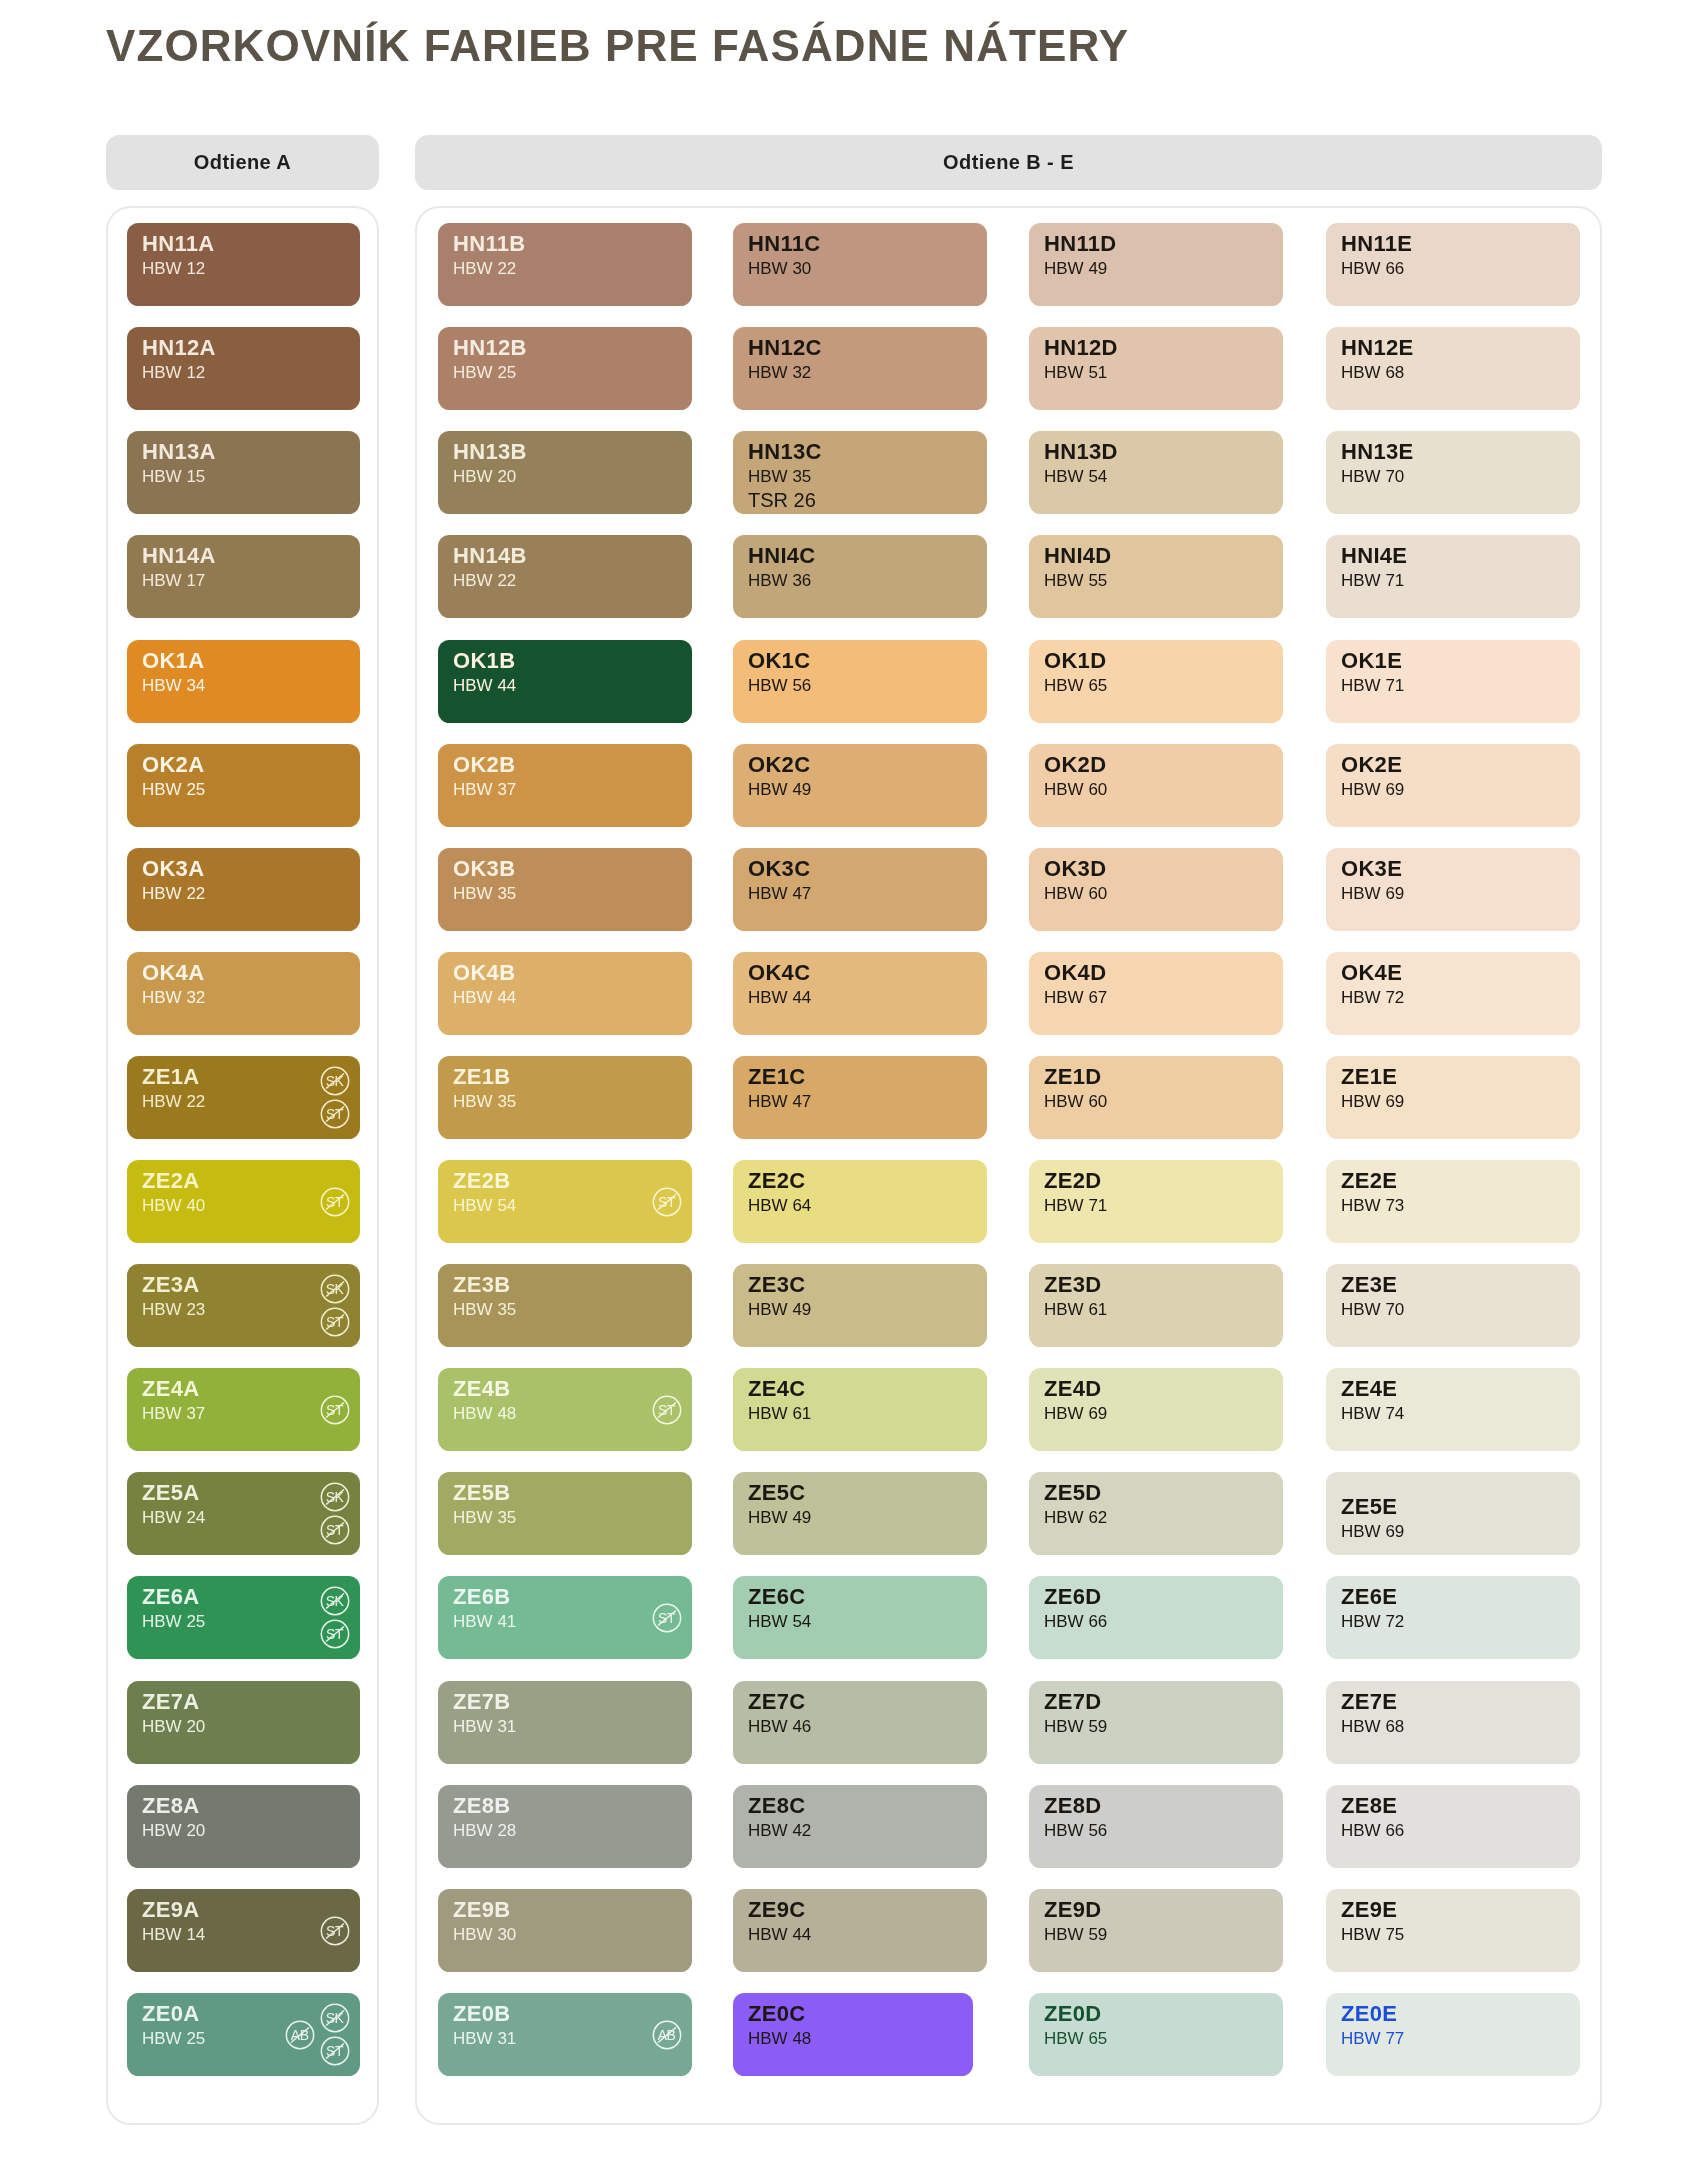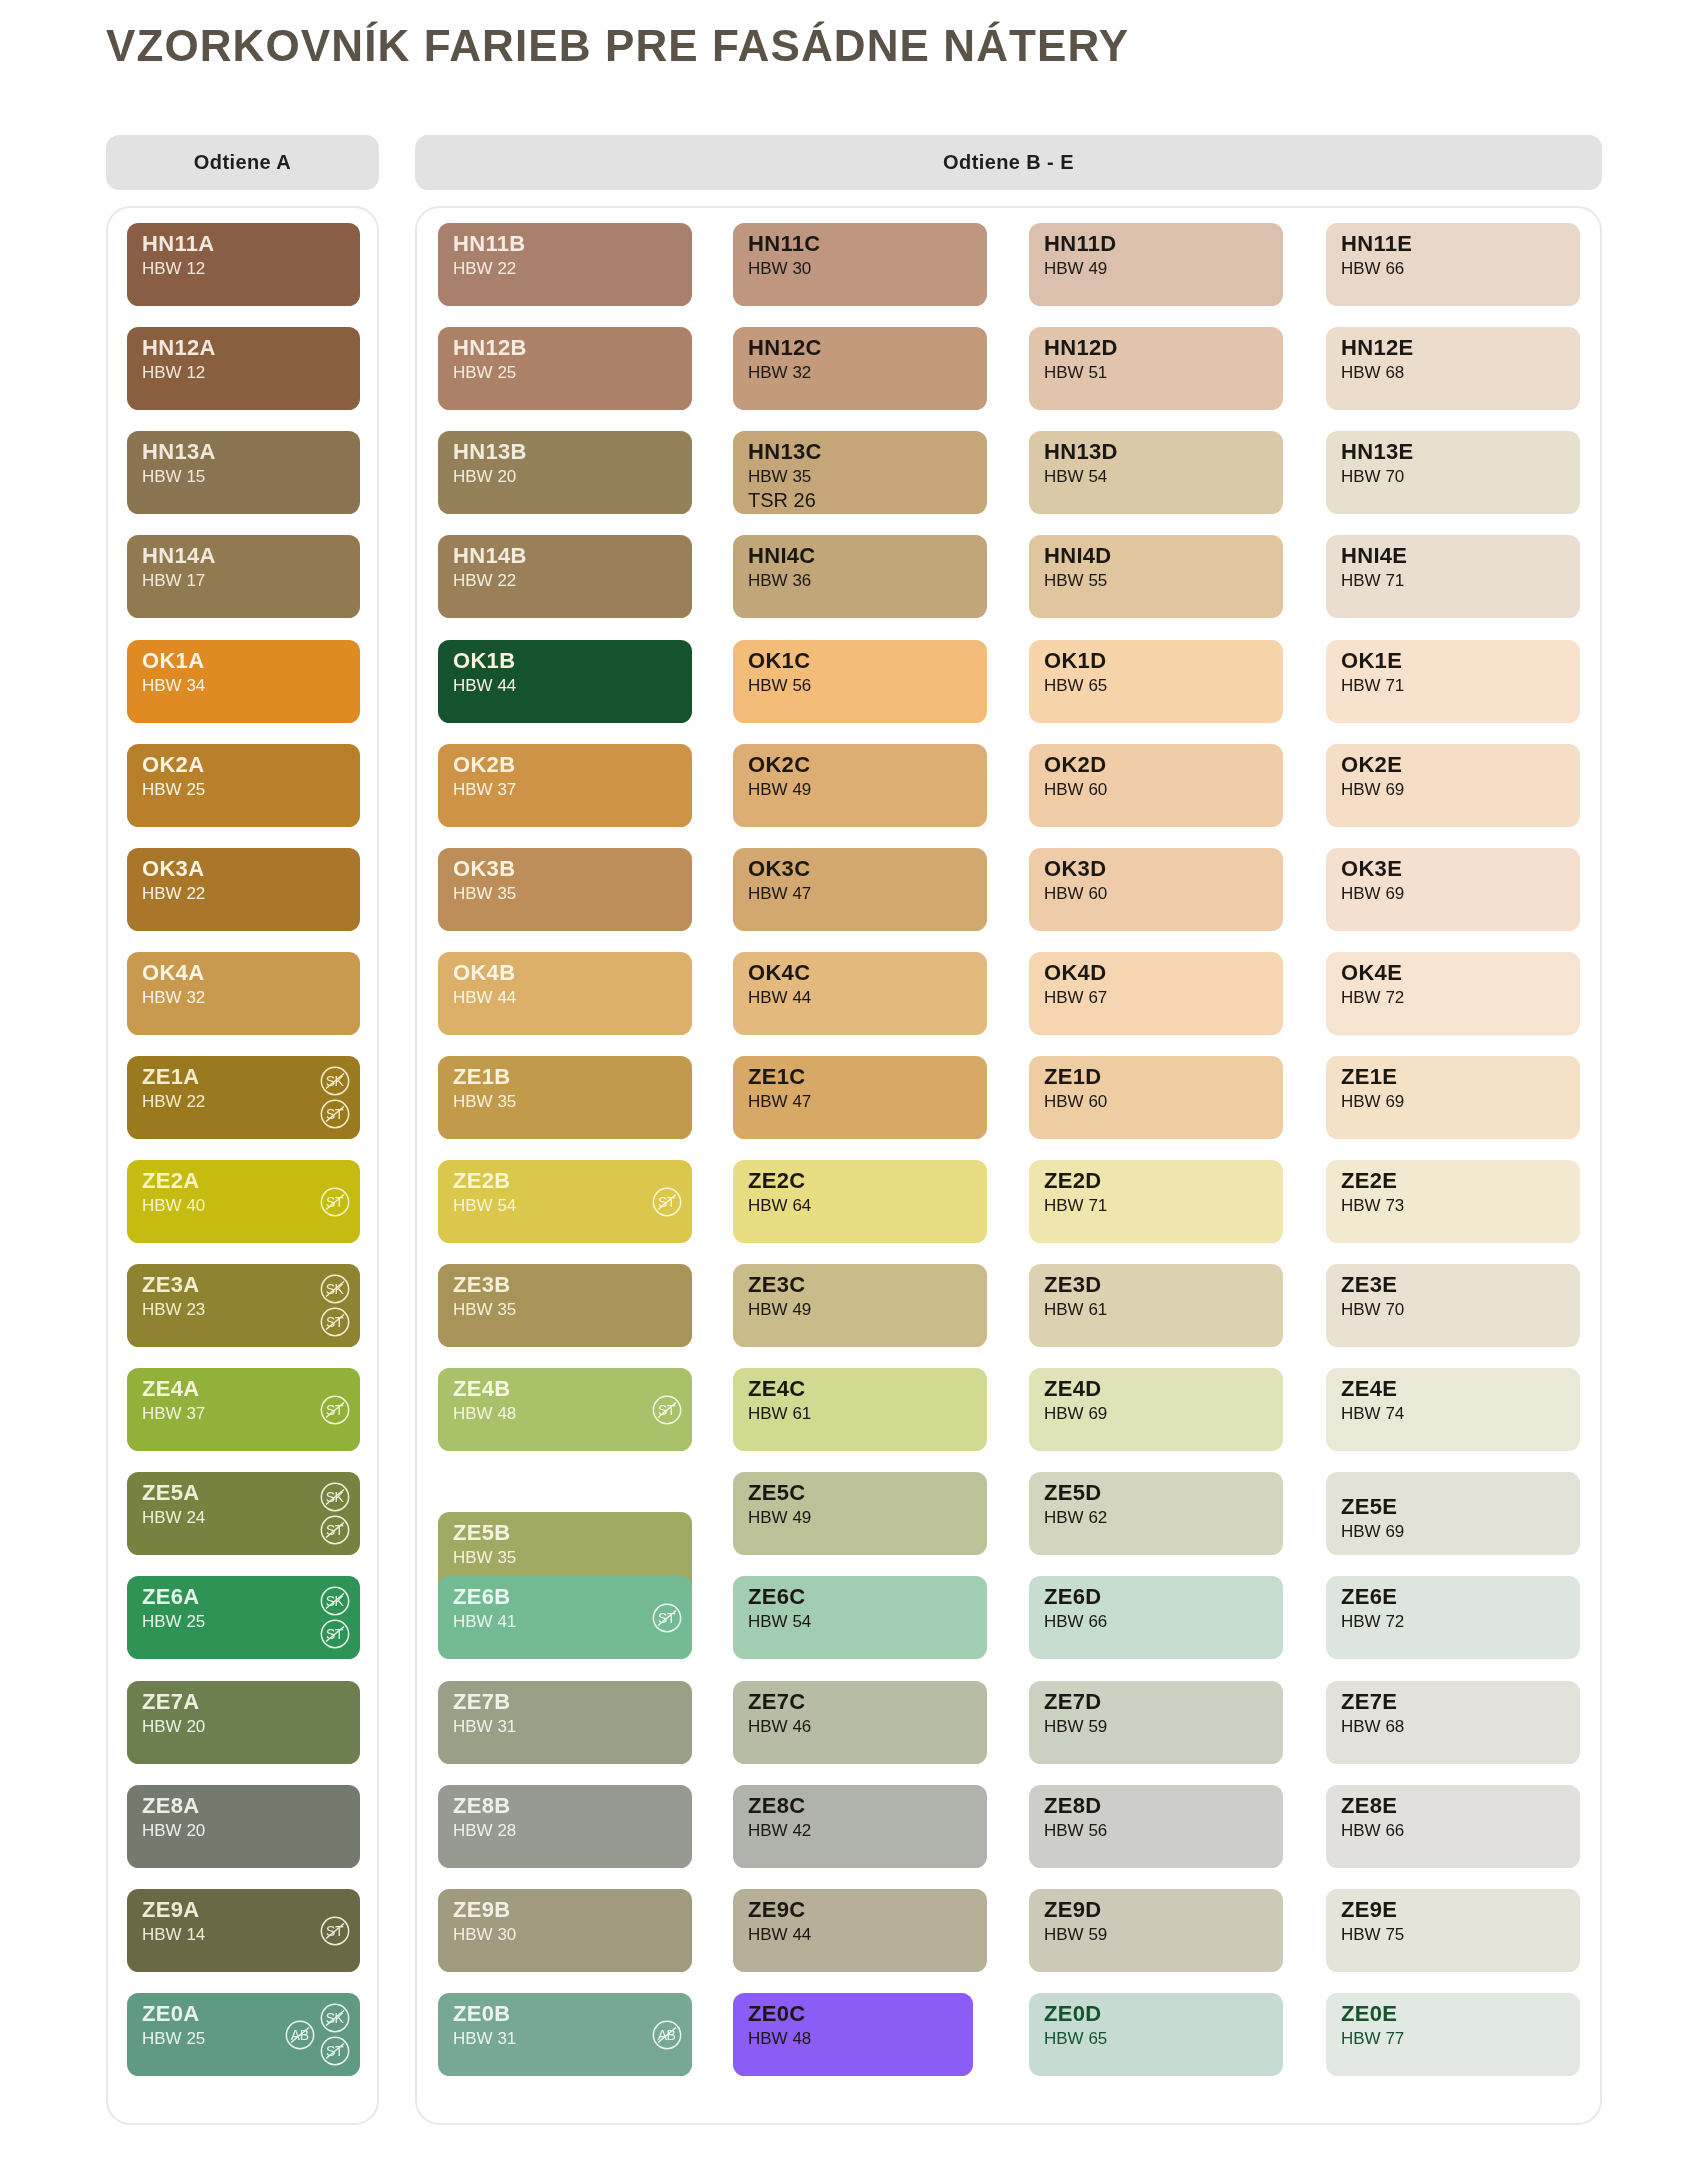--- a/index.html
+++ b/index.html
@@ -416,21 +416,21 @@
                 <div class="badge" style="color: rgb(244, 247, 225);">
                   <svg width="32" height="32" viewBox="0 0 34 34">
                     <circle cx="17" cy="17" r="14.5" fill="none" stroke="#f4f7e1" stroke-width="1.6"></circle>
                     <line x1="7.5" y1="25" x2="26.5" y2="9" stroke="#f4f7e1" stroke-width="1.6"></line>
                   </svg>
                   <span>ST</span>
                 </div>
               </div>
             </div>
           </div>
-          <div class="sw" style="left: 0px; top: 1304px; width: 254px; height: 83px; background: rgb(160, 170, 99);">
+          <div class="sw" style="left: 0px; top: 1264px; width: 254px; height: 83px; background: rgb(160, 170, 99);">
             <div class="sw-txt" style="color: rgb(242, 244, 224);">
               <span class="sw-code">ZE5B</span>
               <span class="sw-hbw">HBW 35</span>
             </div>
           </div>
           <div class="sw" style="left: 0px; top: 1368px; width: 254px; height: 83px; background: rgb(116, 187, 147);">
             <div class="sw-txt" style="color: rgb(234, 246, 239);">
               <span class="sw-code">ZE6B</span>
               <span class="sw-hbw">HBW 41</span>
             </div>
@@ -798,21 +798,21 @@
               <span class="sw-hbw">HBW 66</span>
             </div>
           </div>
           <div class="sw" style="left: 0px; top: 1681px; width: 254px; height: 83px; background: rgb(230, 227, 217);">
             <div class="sw-txt" style="color: rgb(27, 23, 19);">
               <span class="sw-code">ZE9E</span>
               <span class="sw-hbw">HBW 75</span>
             </div>
           </div>
           <div class="sw" style="left: 0px; top: 1785px; width: 254px; height: 83px; background: rgb(226, 233, 227);">
-            <div class="sw-txt" style="color: #14532d;">
+            <div class="sw-txt" style="color: #1d4ed8;">
               <span class="sw-code">ZE0E</span>
               <span class="sw-hbw">HBW 77</span>
             </div>
           </div>
         </div>
     </div>
   </div>
 
 </div>
 

